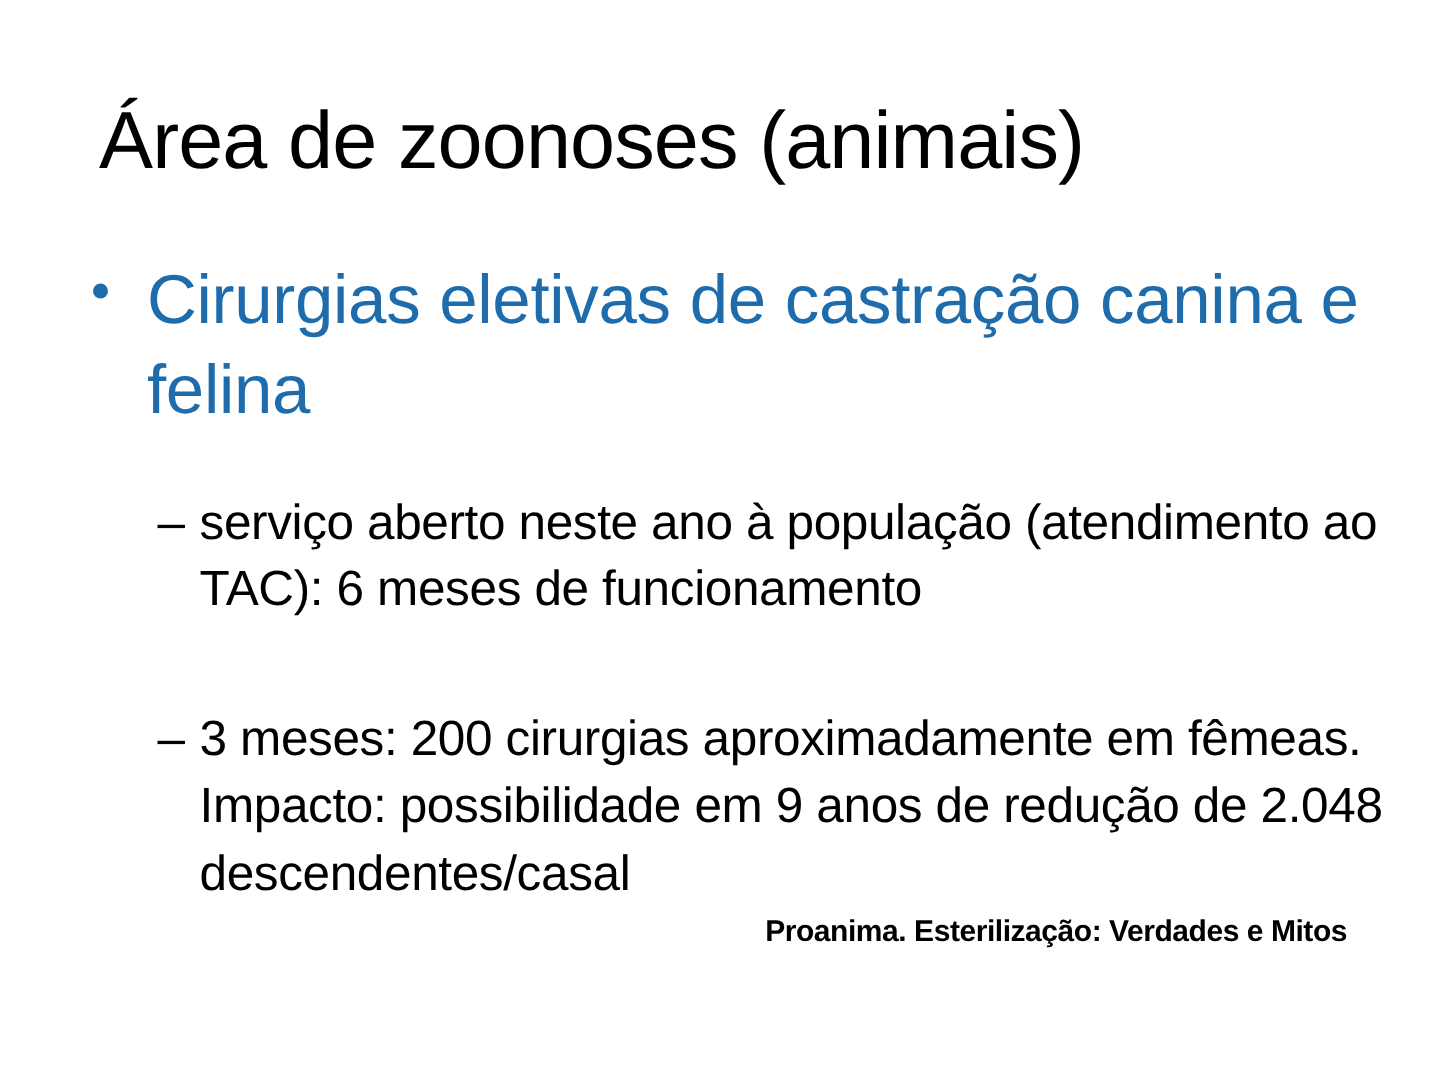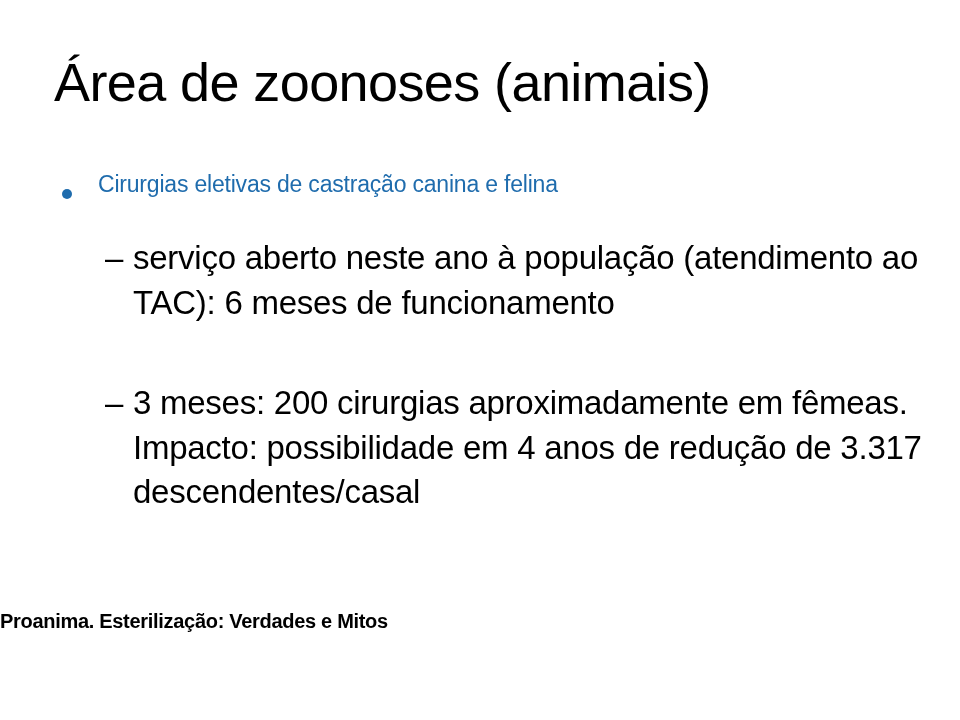--- a/index.html
+++ b/index.html
@@ -20,21 +20,21 @@
     overflow: hidden;
     box-sizing: border-box;
   }
 
   
   .slide-title {
     position: absolute;
     left: 54px;
     top: 52px;
     width: 860px;
-    margin: 0;
+    margin: 12px;
     font-size: 54px;
     font-weight: 400;
     line-height: 1.12;
     color: #000000;
     letter-spacing: -0.6px;
     white-space: nowrap;
     font-stretch: condensed;
   }
 
   
@@ -44,21 +44,21 @@
     top: 170px;
     width: 870px;
   }
 
   
   .bullet-l1 {
     position: relative;
     display: block;
     padding-left: 44px;
     margin: 0 0 14px 0;
-    font-size: 23px;
+    font-size: 46px;
     line-height: 1.3;
     color: #1f6cad;
     letter-spacing: -0.2px;
     font-stretch: condensed;
   }
   .bullet-l1 .marker-dot {
     position: absolute;
     left: 8px;
     top: 19px;
     width: 10px;
@@ -101,21 +101,21 @@
     height: 22px;
   }
 
   
   .citation {
     position: absolute;
     left: 0;
     right: 62px;
     top: 608px;
     margin: 0;
-    text-align: left;
+    text-align: right;
     font-size: 20px;
     font-weight: 700;
     line-height: 1.3;
     color: #000000;
     letter-spacing: -0.3px;
     font-stretch: condensed;
   }
 </style>
 </head>
 <body>
@@ -135,20 +135,20 @@
 
     <div class="bullet-l2">
       <span class="marker-dash">–</span>
       <span class="bullet-text">serviço aberto neste ano à população (atendimento ao TAC): 6 meses de funcionamento</span>
     </div>
 
     <div class="gap-block"></div>
 
     <div class="bullet-l2">
       <span class="marker-dash">–</span>
-      <span class="bullet-text">3 meses: 200 cirurgias aproximadamente em fêmeas. Impacto: possibilidade em 4 anos de redução de 3.317 descendentes/casal</span>
+      <span class="bullet-text">3 meses: 200 cirurgias aproximadamente em fêmeas. Impacto: possibilidade em 9 anos de redução de 2.048 descendentes/casal</span>
     </div>
 
   </div>
 
   <p class="citation">Proanima. Esterilização: Verdades e Mitos</p>
 
 </div>
 
 </body></html>

